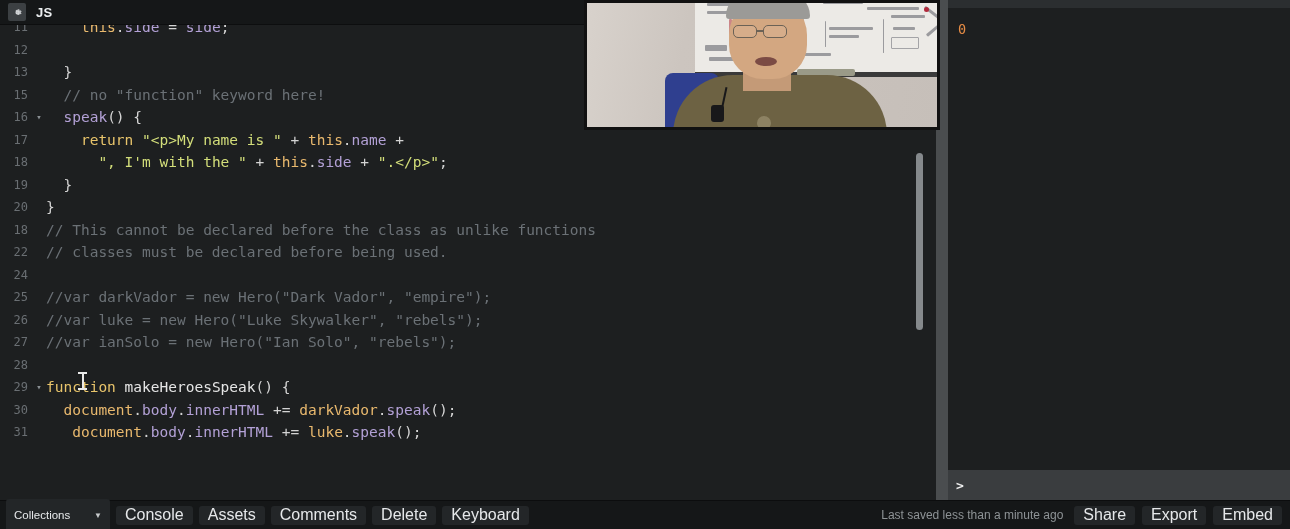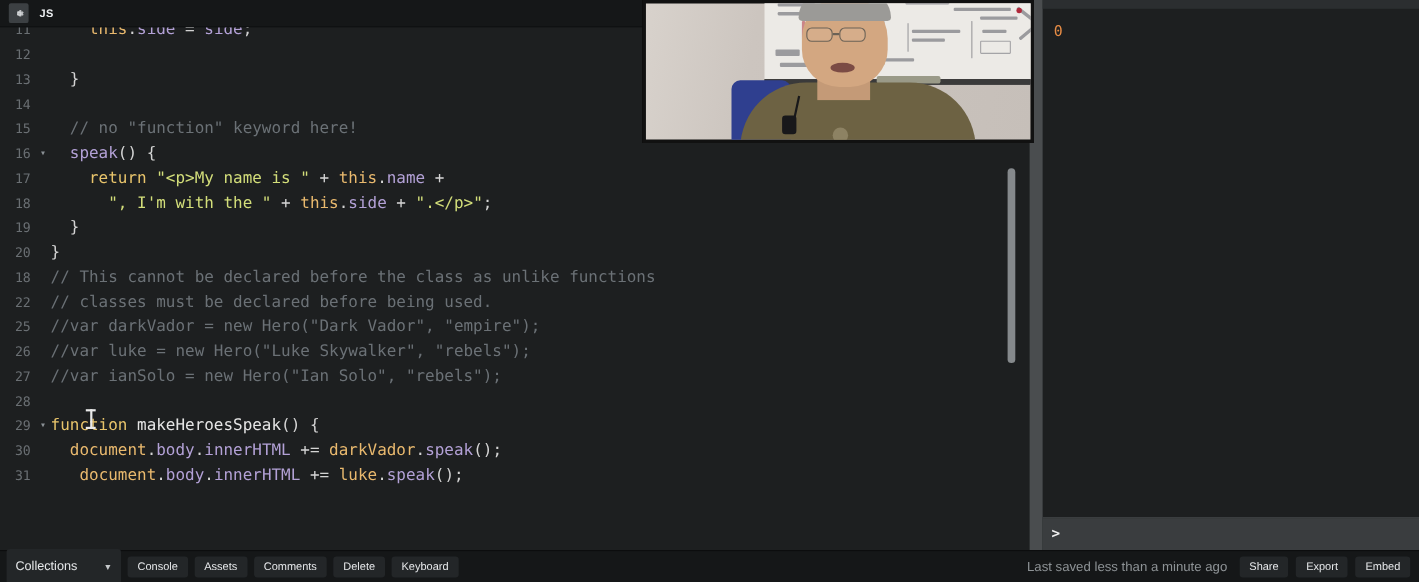--- a/index.html
+++ b/index.html
@@ -20,21 +20,21 @@
     position: absolute; left: 0; top: 0; width: 936px; height: 25px;
     background: #151718; display: flex; align-items: center; padding-left: 8px;
     border-bottom: 1px solid #0d0e0f;
   }
   .gear-btn {
     width: 18px; height: 18px; background: #3c4043; border-radius: 2px;
     display: flex; align-items: center; justify-content: center;
     color: #d6d8da; font-size: 11px; line-height: 1;
   }
   .pane-title {
-    margin-left: 10px; color: #eceff1; font-size: 10px; font-weight: bold;
+    margin-left: 10px; color: #eceff1; font-size: 13px; font-weight: bold;
     letter-spacing: .3px;
   }
 
   .code-area {
     position: absolute; left: 0; top: 25px; width: 936px; height: 475px;
     background: #1d1f20; overflow: hidden;
     font-family: "DejaVu Sans Mono", "Liberation Mono", monospace;
     font-size: 14.5px; line-height: 22.5px;
   }
   .code-lines { position: absolute; left: 0; top: -9px; width: 936px; }
@@ -114,21 +114,21 @@
     background: #151718; display: flex; align-items: center;
     border-top: 1px solid #0c0d0e;
   }
   .tb-left { display: flex; align-items: center; padding-left: 6px; gap: 6px; }
   .tb-right {
     margin-left: auto; display: flex; align-items: center;
     gap: 7px; padding-right: 8px;
   }
   .tb-btn {
     background: #232628; color: #e6e8ea; border: none; border-radius: 3px;
-    height: 19px; padding: 0 9px; font-size: 10px;
+    height: 19px; padding: 0 9px; font-size: 16px;
     font-family: "Liberation Sans", sans-serif;
     display: flex; align-items: center; cursor: pointer;
   }
   .tb-select {
     background: #232628; color: #e6e8ea; border-radius: 3px;
     height: 20px; width: 104px; padding: 16px 8px; font-size: 11.5px;
     display: flex; align-items: center; justify-content: space-between;
     cursor: pointer;
   }
   .tb-caret { font-size: 8px; color: #c6c9cb; }
@@ -237,29 +237,29 @@
         </svg>
       </div>
       <div class="pane-title">JS</div>
     </div>
 
     <div class="code-area">
       <div class="code-lines" id="code-lines">
           <div class="cline"><span class="gutter">11</span><span class="fold"></span><span class="ctext"><span class="t-pun">    </span><span class="t-var">this</span><span class="t-pun">.</span><span class="t-prop">side</span><span class="t-pun"> = </span><span class="t-prop">side</span><span class="t-pun">;</span></span></div>
           <div class="cline"><span class="gutter">12</span><span class="fold"></span></div>
           <div class="cline"><span class="gutter">13</span><span class="fold"></span><span class="ctext"><span class="t-pun">  }</span></span></div>
-          <div class="cline"><span class="gutter">14</span><span class="fold"></span><span class="ctext"></span></div>
           <div class="cline"><span class="gutter">15</span><span class="fold"></span><span class="ctext"><span class="t-com">  // no "function" keyword here!</span></span></div>
           <div class="cline"><span class="gutter">16</span><span class="fold">▾</span><span class="ctext"><span class="t-pun">  </span><span class="t-prop">speak</span><span class="t-pun">() {</span></span></div>
           <div class="cline"><span class="gutter">17</span><span class="fold"></span><span class="ctext"><span class="t-pun">    </span><span class="t-kw">return</span><span class="t-pun"> </span><span class="t-str">"&lt;p&gt;My name is "</span><span class="t-pun"> + </span><span class="t-var">this</span><span class="t-pun">.</span><span class="t-prop">name</span><span class="t-pun"> +</span></span></div>
           <div class="cline"><span class="gutter">18</span><span class="fold"></span><span class="ctext"><span class="t-pun">      </span><span class="t-str">", I'm with the "</span><span class="t-pun"> + </span><span class="t-var">this</span><span class="t-pun">.</span><span class="t-prop">side</span><span class="t-pun"> + </span><span class="t-str">".&lt;/p&gt;"</span><span class="t-pun">;</span></span></div>
           <div class="cline"><span class="gutter">19</span><span class="fold"></span><span class="ctext"><span class="t-pun">  }</span></span></div>
           <div class="cline"><span class="gutter">20</span><span class="fold"></span><span class="ctext"><span class="t-pun">}</span></span></div>
           <div class="cline"><span class="gutter">18</span><span class="fold"></span><span class="ctext"><span class="t-com">// This cannot be declared before the class as unlike functions</span></span></div>
           <div class="cline"><span class="gutter">22</span><span class="fold"></span><span class="ctext"><span class="t-com">// classes must be declared before being used.</span></span></div>
+          <div class="cline"><span class="gutter">24</span><span class="fold"></span><span class="ctext"></span></div>
           <div class="cline"><span class="gutter">25</span><span class="fold"></span><span class="ctext"><span class="t-com">//var darkVador = new Hero("Dark Vador", "empire");</span></span></div>
           <div class="cline"><span class="gutter">26</span><span class="fold"></span><span class="ctext"><span class="t-com">//var luke = new Hero("Luke Skywalker", "rebels");</span></span></div>
           <div class="cline"><span class="gutter">27</span><span class="fold"></span><span class="ctext"><span class="t-com">//var ianSolo = new Hero("Ian Solo", "rebels");</span></span></div>
           <div class="cline"><span class="gutter">28</span><span class="fold"></span><span class="ctext"></span></div>
           <div class="cline"><span class="gutter">29</span><span class="fold">▾</span><span class="ctext"><span class="t-kw">function</span><span class="t-pun"> </span><span class="t-fn">makeHeroesSpeak</span><span class="t-pun">() {</span></span></div>
           <div class="cline"><span class="gutter">30</span><span class="fold"></span><span class="ctext"><span class="t-pun">  </span><span class="t-var">document</span><span class="t-pun">.</span><span class="t-prop">body</span><span class="t-pun">.</span><span class="t-prop">innerHTML</span><span class="t-pun"> += </span><span class="t-var">darkVador</span><span class="t-pun">.</span><span class="t-prop">speak</span><span class="t-pun">();</span></span></div>
           <div class="cline"><span class="gutter">31</span><span class="fold"></span><span class="ctext"><span class="t-pun">   </span><span class="t-var">document</span><span class="t-pun">.</span><span class="t-prop">body</span><span class="t-pun">.</span><span class="t-prop">innerHTML</span><span class="t-pun"> += </span><span class="t-var">luke</span><span class="t-pun">.</span><span class="t-prop">speak</span><span class="t-pun">();</span></span></div>
         </div>
     </div>
 

